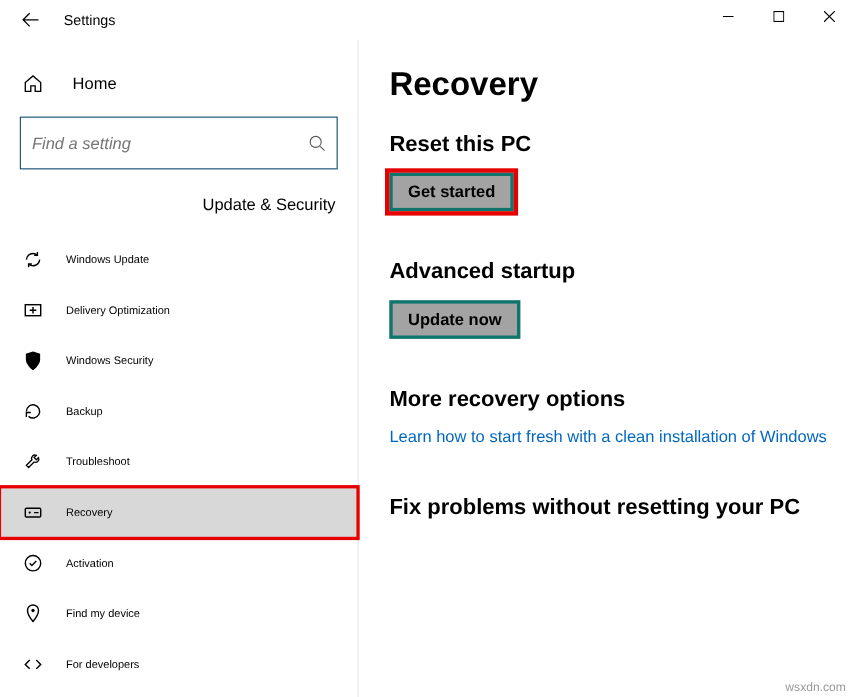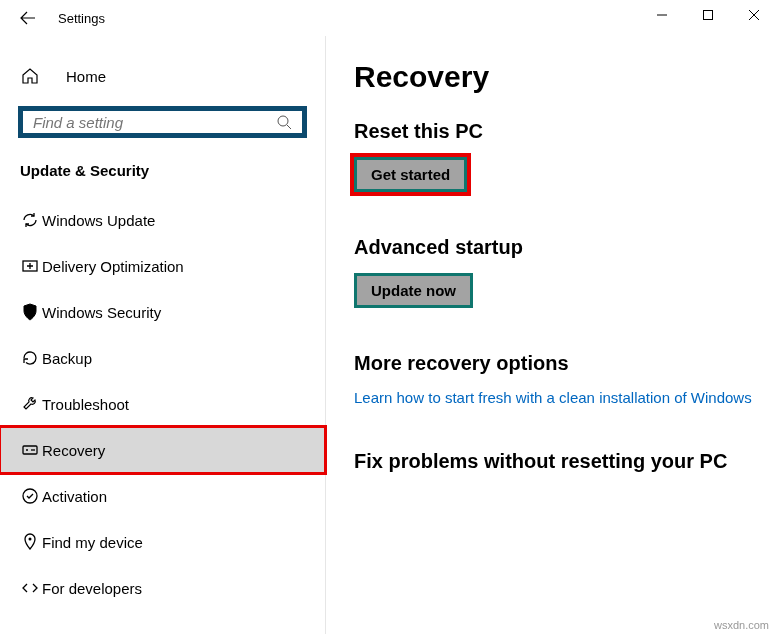--- a/index.html
+++ b/index.html
@@ -57,53 +57,54 @@
   .home-row {
     display: flex;
     align-items: center;
     gap: 26px;
     padding: 8px 20px 20px 20px;
   }
   .home-row .lbl { font-size: 15px; }
   .home-row svg { width: 20px; height: 20px; }
   .search {
     margin: 0 18px 24px 18px;
-    height: 32px;
-    border: 5px solid #0c4a6e;
+    height: 48px;
+    border: 1px solid #0c4a6e;
     background: #fff;
     display: flex;
     align-items: center;
     padding: 0 10px;
   }
   .search input {
     border: none;
     outline: none;
     flex: 1;
     font-size: 15px;
     font-style: italic;
     color: #666;
     font-family: inherit;
     background: transparent;
   }
   .category {
-    font-weight: 700;
+    font-weight: 400;
     font-size: 15px;
     padding: 0 20px 18px 20px;
+    text-align: right;
   }
   .nav {
     display: flex;
     flex-direction: column;
   }
   .nav-item {
     display: flex;
     align-items: center;
-    gap: 2px;
+    gap: 20px;
     height: 46px;
     padding: 0 20px;
-    font-size: 15px;
+    font-size: 10px;
     cursor: pointer;
   }
   .nav-item.selected {
     background: #d8d8d8;
     outline: 3px solid #e60000;
     outline-offset: -1px;
   }
   .nav-item .icon {
     width: 20px;
     height: 20px;

